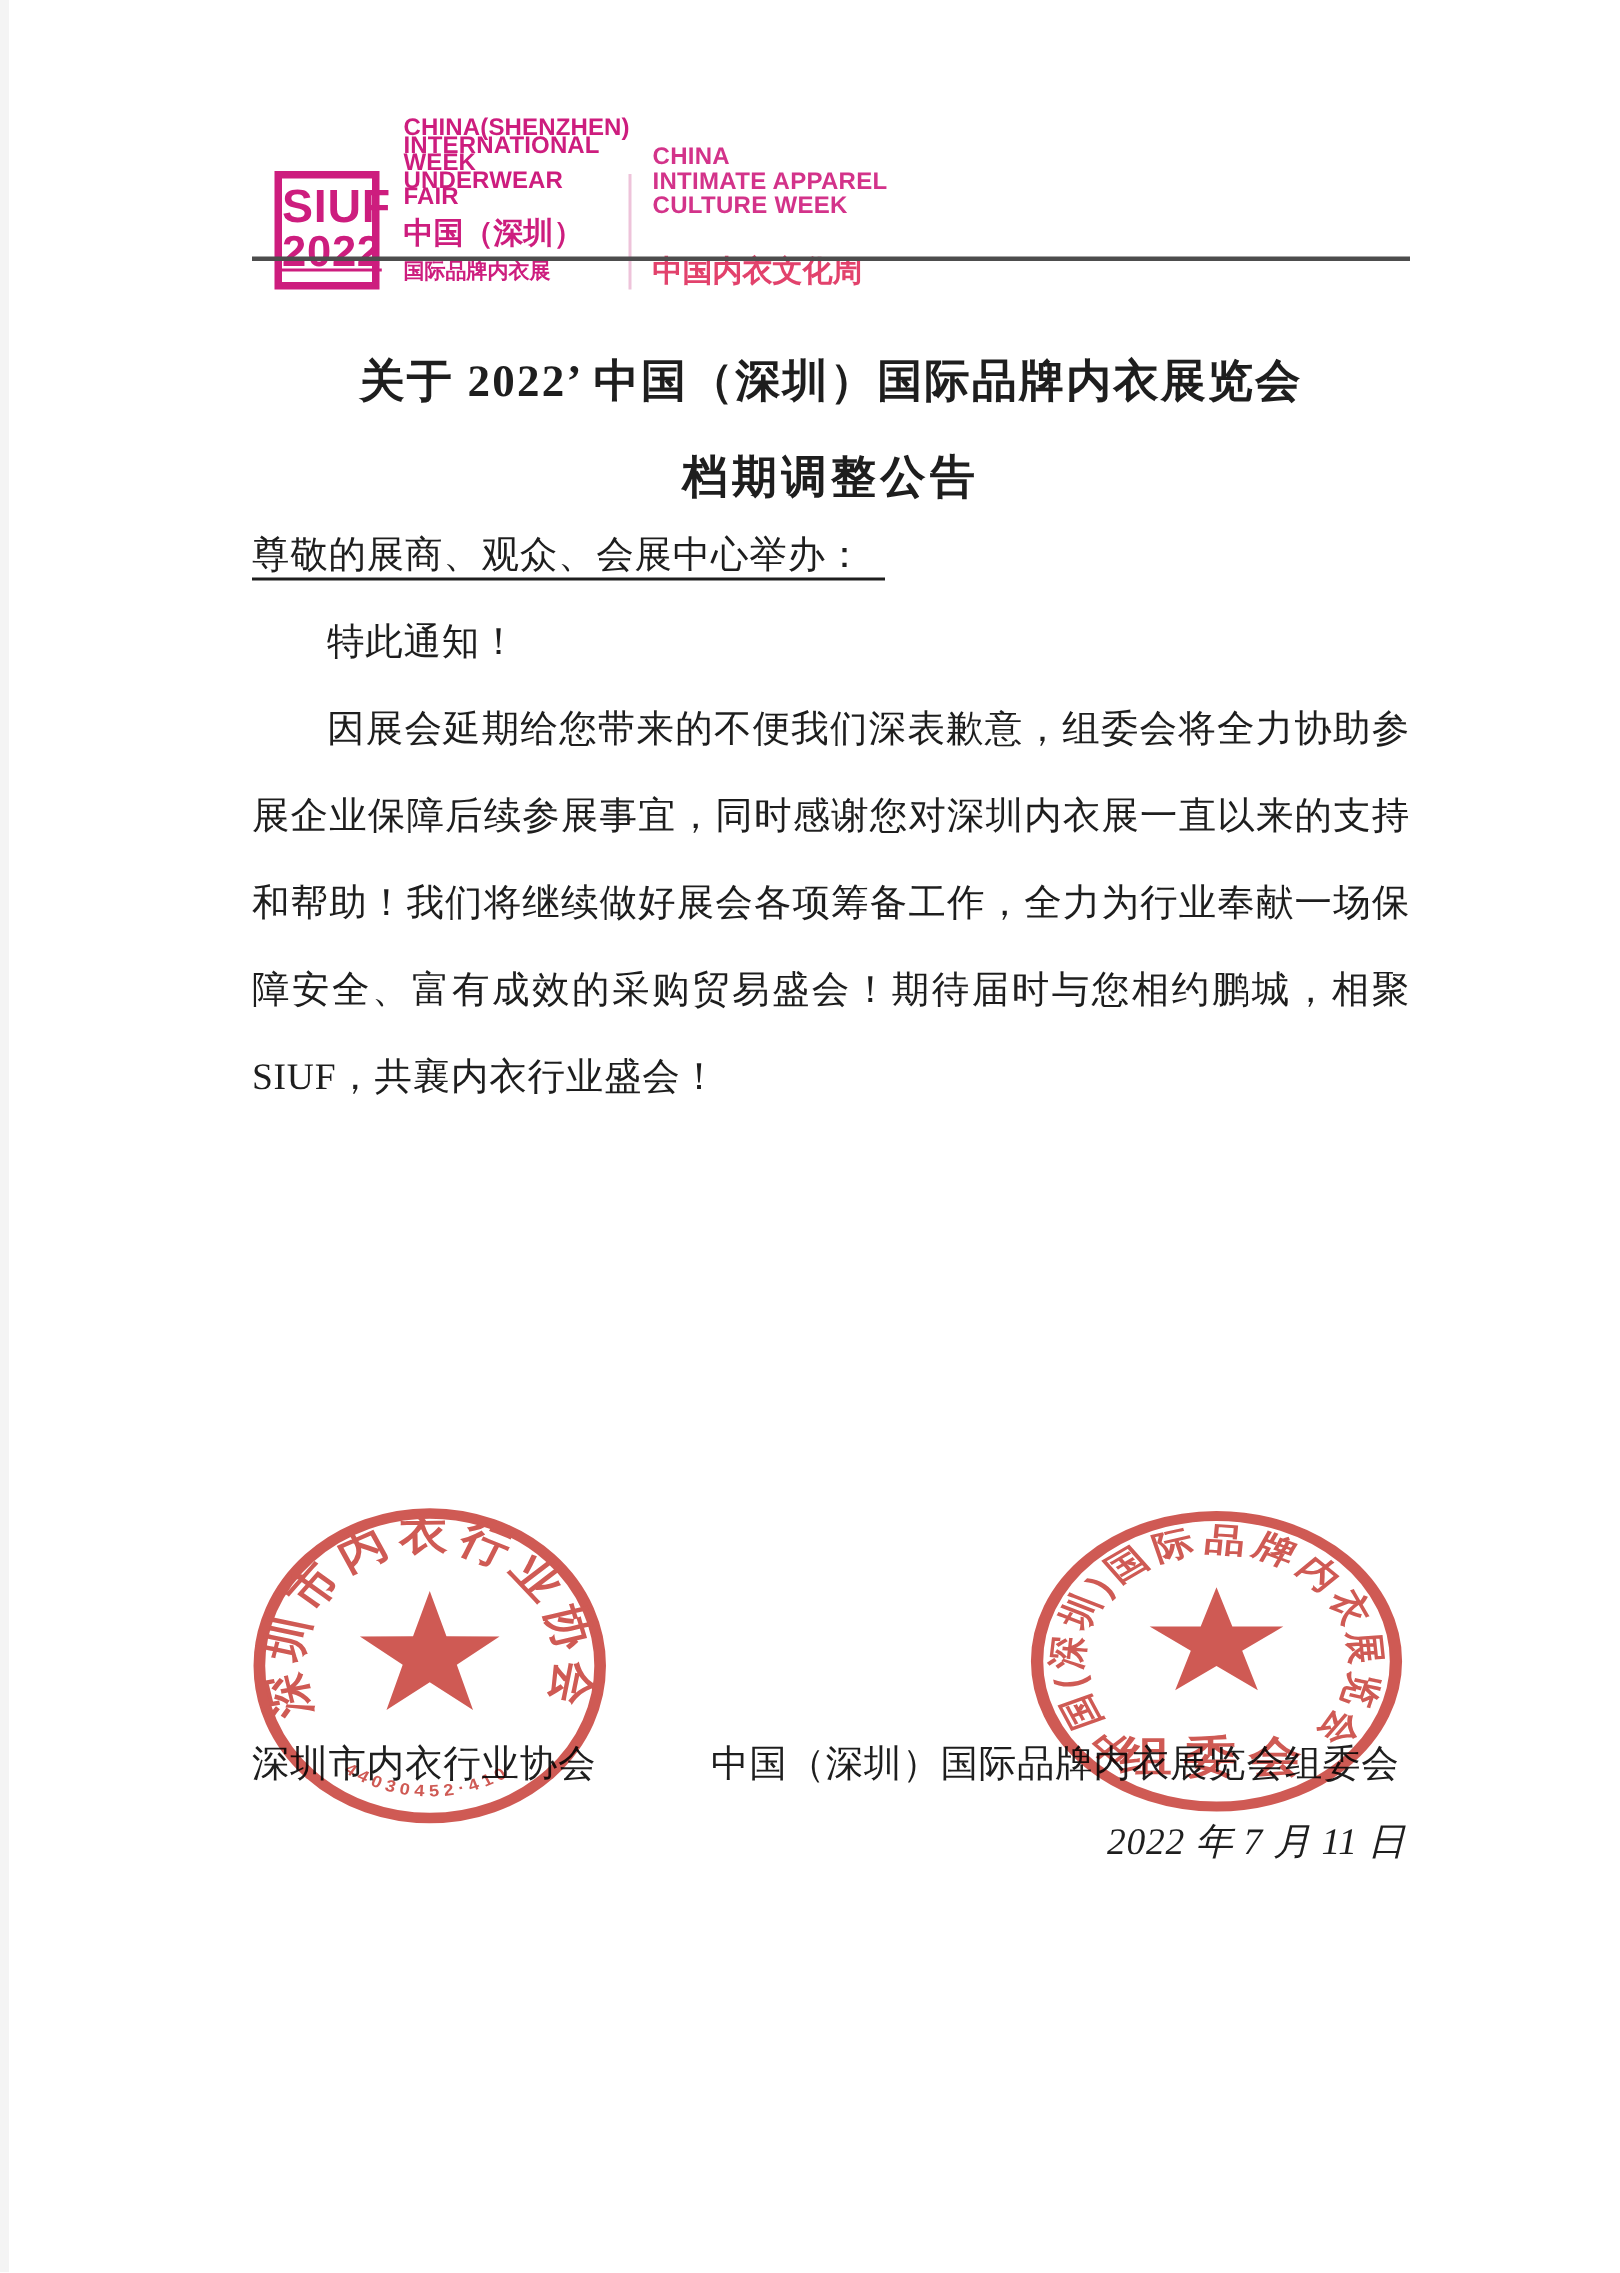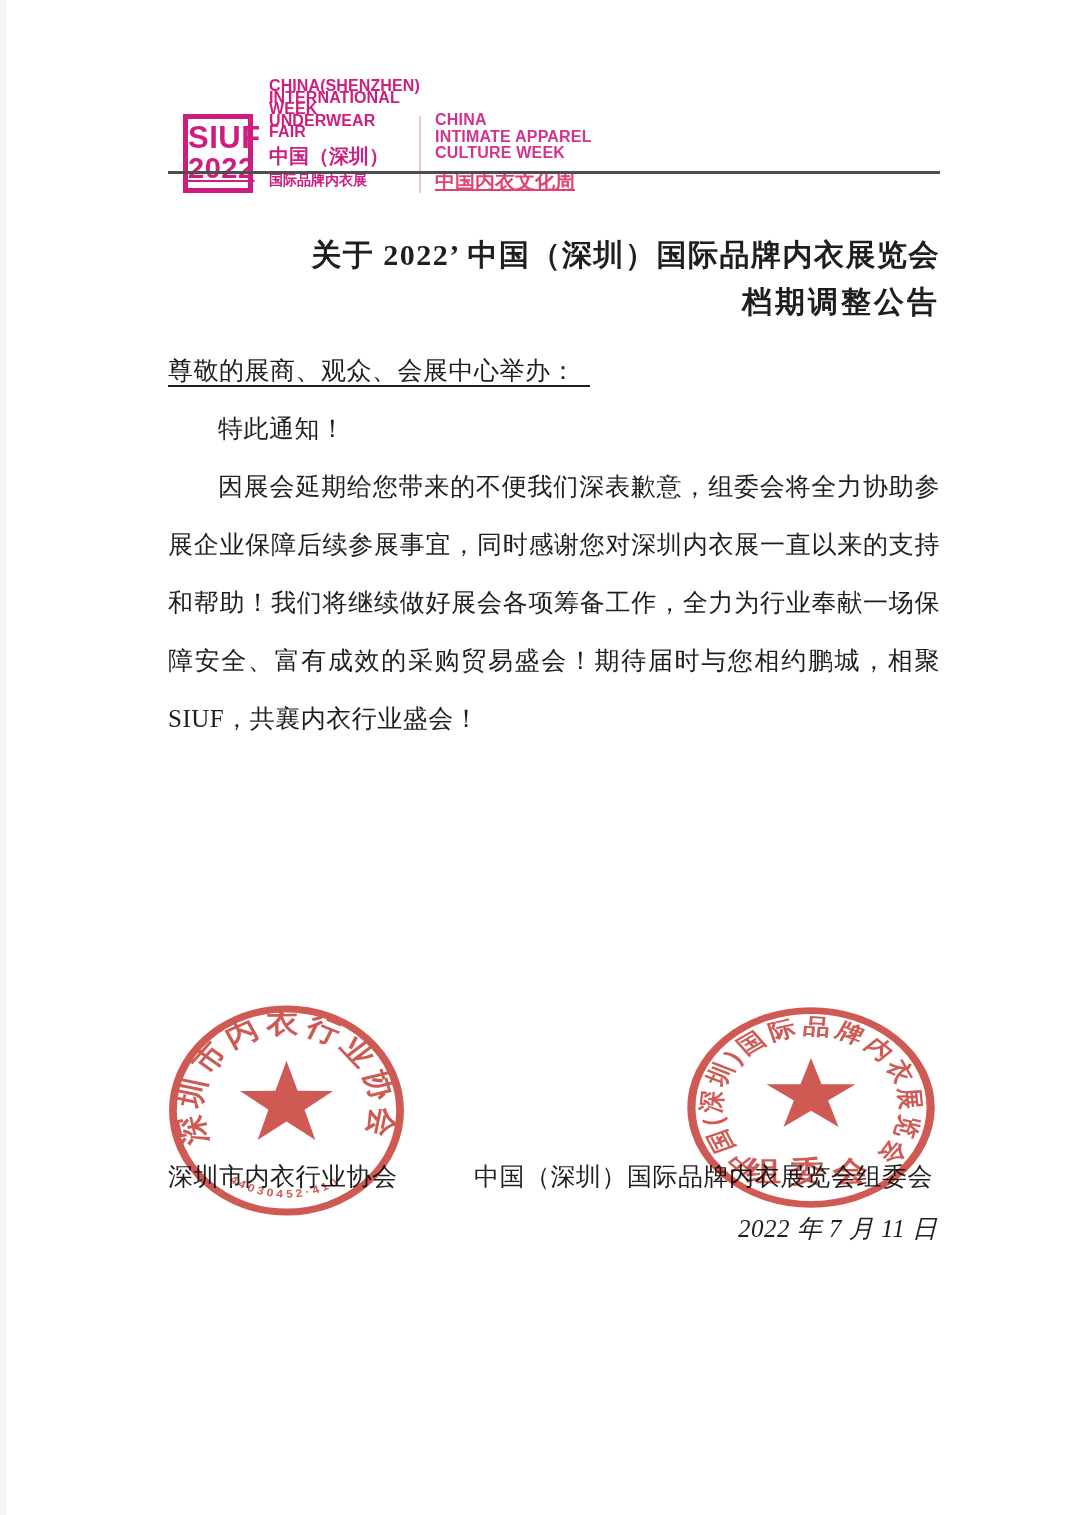--- a/index.html
+++ b/index.html
@@ -18,28 +18,28 @@
   }
   .siuf-box .l1{font-size:31px;line-height:31px;letter-spacing:0.5px;}
   .siuf-box .l2{font-size:29px;line-height:31px;letter-spacing:0.5px;text-decoration:underline;}
   .logo-left-col{margin-left:16px;color:var(--brand_magenta);width:134px;}
   .logo-left-col .en{font-size:16px;font-weight:bold;line-height:11.5px;letter-spacing:0.1px;}
   .logo-left-col .cn1{font-size:20px;font-weight:bold;line-height:24px;margin-top:6px;}
   .logo-left-col .cn2{font-size:14px;font-weight:bold;line-height:25px;}
   .logo-divider{width:2px;height:77px;background:var(--logo_divider_pink);margin:1px 14px 0 16px;}
   .logo-right-col{width:175px;}
   .logo-right-col .en{font-size:16px;font-weight:bold;line-height:16.5px;color:var(--brand_magenta2);letter-spacing:0.2px;}
-  .logo-right-col .cn{font-size:20px;font-weight:bold;line-height:24px;margin-top:7px;color:var(--brand_red);text-decoration:underline;}
+  .logo-right-col .cn{font-size:20px;font-weight:bold;line-height:24px;margin-top:22px;color:var(--brand_red);}
 
   .header-rule{position:absolute;left:168px;top:171px;width:772px;height:3px;background:var(--rule_gray);}
 
   
-  .title-block{position:absolute;left:168px;top:239px;width:772px;text-align:right;font-weight:bold;}
+  .title-block{position:absolute;left:168px;top:239px;width:772px;text-align:center;font-weight:bold;}
   .title-line{font-size:30px;line-height:31px;letter-spacing:1.5px;}
-  .title-line + .title-line{margin-top:16px;letter-spacing:3px;}
+  .title-line + .title-line{margin-top:33px;letter-spacing:3px;}
 
   
   .body-block{position:absolute;left:168px;top:342px;width:772px;
     font-size:25px;line-height:58px;letter-spacing:0.5px;text-align:justify;}
   .body-block p{margin:0;}
   .salutation-line{text-align:left;}
   .salutation-underline{border-bottom:2px solid var(--ink);padding:0 14px 1px 0;}
   .para{text-indent:2em;}
   .para strong{font-weight:bold;}
 

